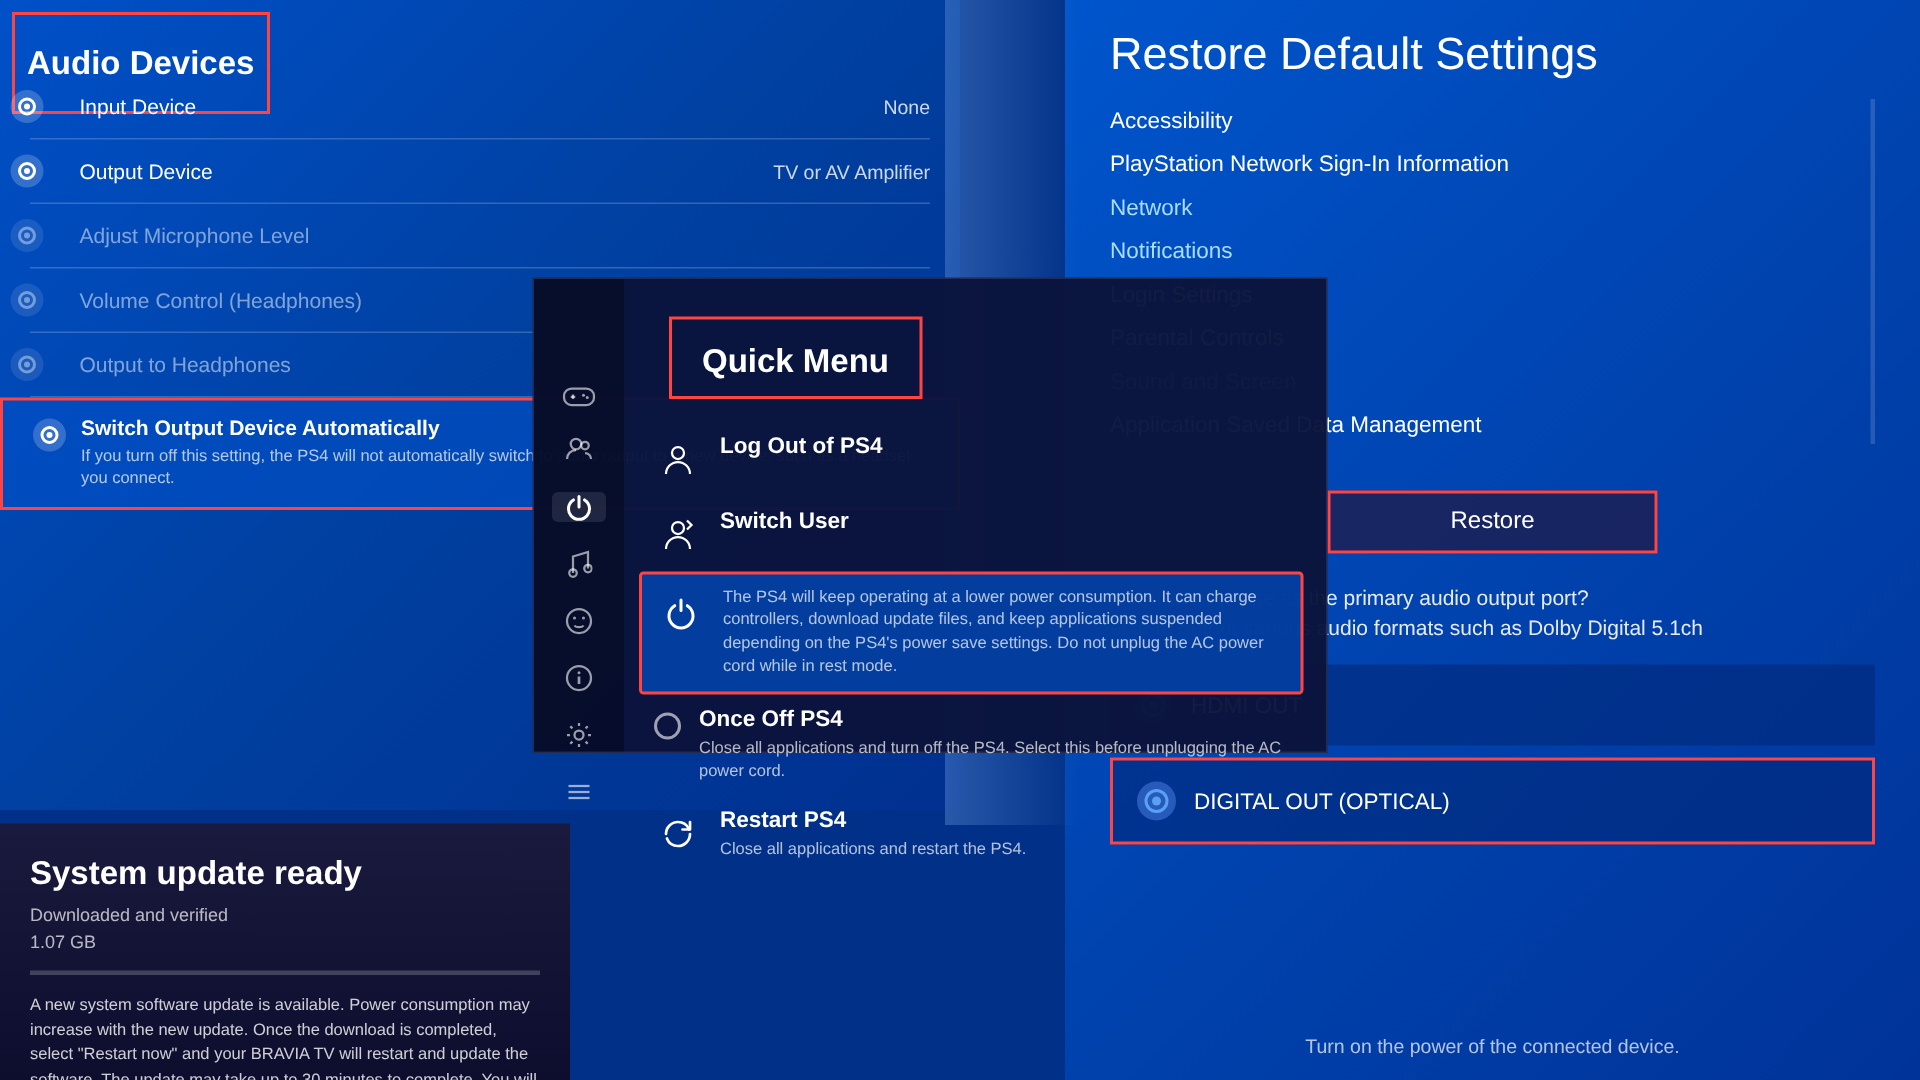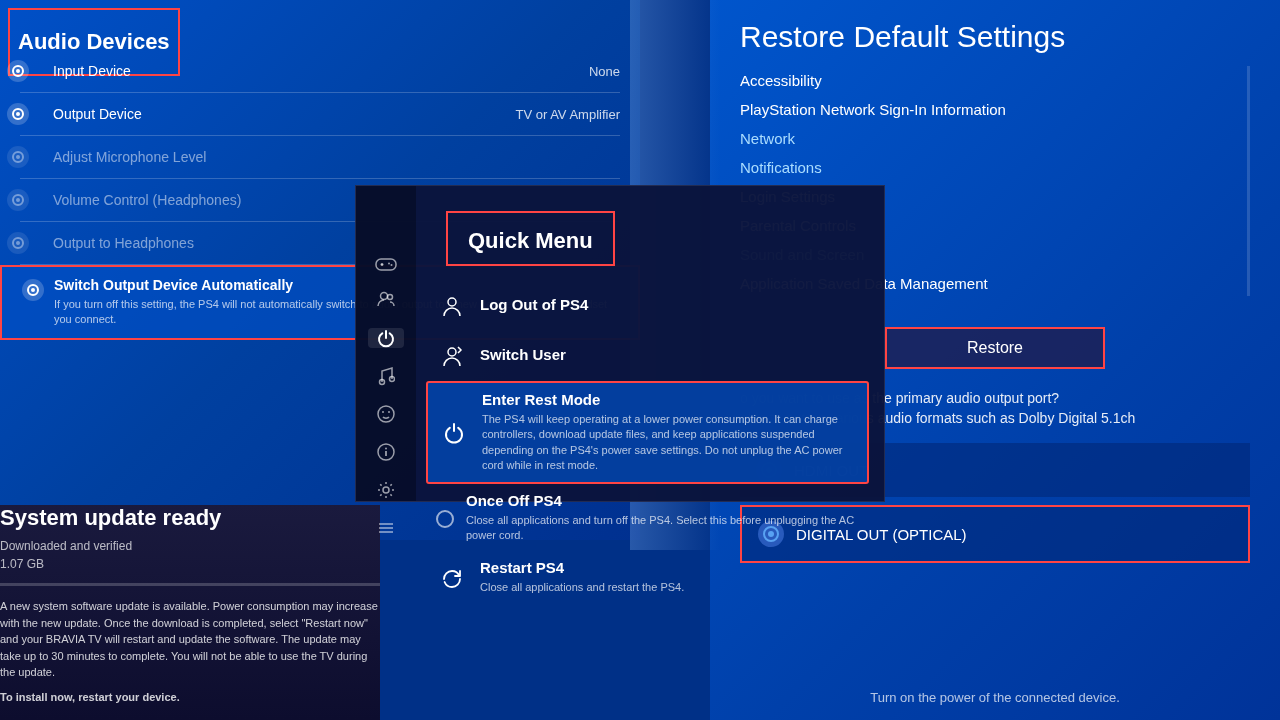--- a/index.html
+++ b/index.html
@@ -108,22 +108,23 @@
       color: rgba(255,255,255,0.7);
       margin-top: 4px;
       line-height: 1.4;
     }
 
     
     .system-update {
       position: absolute;
       bottom: 0; left: 0;
       width: 380px;
-      height: 215px;
+      height: 171px;
       background: linear-gradient(180deg, #1a1a3e 0%, #0d0d2e 100%);
+      padding: 20px;
       color: white;
     }
 
     .system-update-title {
       font-size: 22px;
       font-weight: bold;
       margin-bottom: 8px;
     }
 
     .system-update-status {
@@ -314,21 +315,21 @@
       bottom: 0;
       padding: 15px 15px 15px 10px;
     }
 
     .qm-title-row {
       margin-bottom: 10px;
     }
 
     .qm-item {
       display: flex;
-      align-items: center;
+      align-items: flex-start;
       padding: 8px 10px;
       color: white;
       cursor: pointer;
       border-radius: 3px;
     }
 
     .qm-item.selected {
       background: rgba(0, 80, 200, 0.7);
       border: 2px solid #ff4444;
     }
@@ -619,21 +620,20 @@
     </div>
 
     <div class="qm-item selected">
       <div class="qm-item-icon">
         <svg width="24" height="24" viewBox="0 0 24 24">
           <path d="M12 3v7" stroke="white" stroke-width="2" stroke-linecap="round"></path>
           <path d="M7.8 6.8A8 8 0 1 0 16.2 6.8" stroke="white" stroke-width="2" fill="none" stroke-linecap="round"></path>
         </svg>
       </div>
       <div class="qm-item-content">
-        <div class="qm-item-title">Enter Rest Mode</div>
         <div class="qm-item-desc">The PS4 will keep operating at a lower power consumption. It can charge controllers, download update files, and keep applications suspended depending on the PS4's power save settings. Do not unplug the AC power cord while in rest mode.</div>
       </div>
     </div>
 
     <div class="qm-item">
       <div class="qm-radio"></div>
       <div class="qm-item-content">
         <div class="qm-item-title">Once Off PS4</div>
         <div class="qm-item-desc">Close all applications and turn off the PS4. Select this before unplugging the AC power cord.</div>
       </div>

